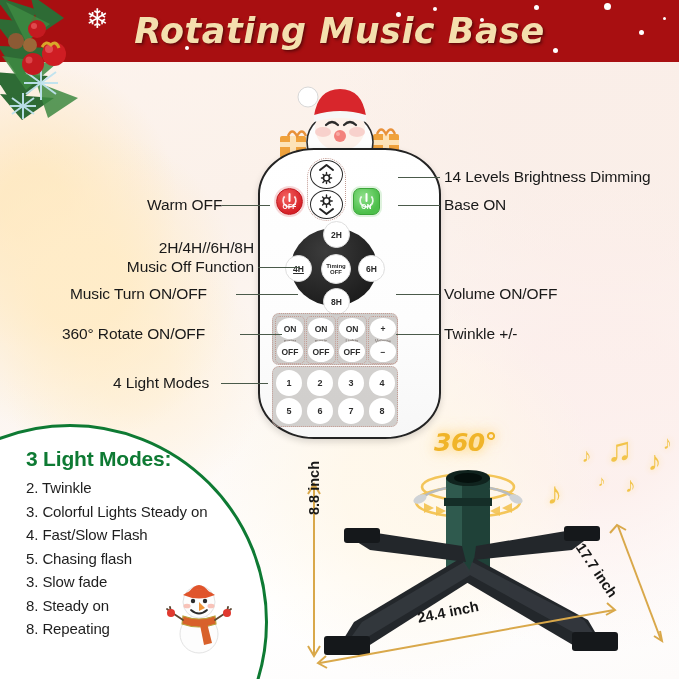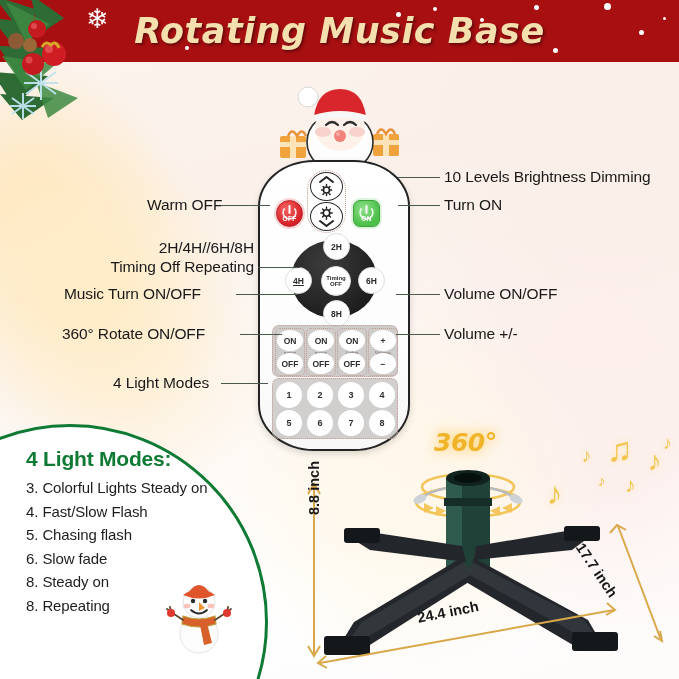--- a/index.html
+++ b/index.html
@@ -30,24 +30,25 @@
   }
   .snowdot{position:absolute;background:#fff;border-radius:50%;}
   .bannerflake{position:absolute;color:#fff;line-height:1;}
 
   
   .wreath{position:absolute;left:-8px;top:-6px;width:132px;height:128px;}
 
   
   .santa{position:absolute;left:276px;top:84px;width:128px;height:86px;}
   .remote{
-    position:absolute;left:258px;top:160px;width:148px;height:287px;
+    position:absolute;left:258px;top:148px;width:148px;height:287px;
     background:linear-gradient(180deg,#ffffff 0%,#fdfdfd 60%,#f7f7f7 100%);
     border:2.5px solid #232323;border-radius:56px/46px;
     box-shadow:0 3px 7px rgba(0,0,0,.14);
+    padding-left:31px;
   }
   .dimcapsule{
     position:absolute;left:47px;top:8px;width:37px;height:61px;
     border:1.4px dotted #c49b92;border-radius:20px;
   }
   .dimbtn{position:absolute;left:2px;width:31px;height:27px;border:1.6px solid #2b2b2b;border-radius:50%;background:#fff;}
   .dimbtn.up{top:1px;} .dimbtn.dn{top:31px;}
   .btn-off{position:absolute;left:16px;top:38px;width:25px;height:25px;border-radius:50%;
     background:radial-gradient(circle at 38% 32%,#f4635f,#d52027 70%);border:1.6px solid #c0161d;
     box-shadow:0 0 0 2px rgba(213,32,39,.18);}
@@ -266,52 +267,53 @@
       <div class="nbtn" style="left:65px;top:31px;">7</div>
       <div class="nbtn" style="left:96px;top:31px;">8</div>
     </div>
   </div>
 
   <div class="label" style="left:147px;top:196px;">Warm OFF</div>
   <div class="leader" style="left:222px;top:205px;width:48px;"></div>
 
   <div class="label two" style="left:58px;top:238px;width:196px;">
     <span>2H/4H//6H/8H</span><br>
-    <span>Timing Off Repeating</span>
+    <span>Music Off Function</span>
   </div>
   <div class="leader" style="left:258px;top:267px;width:42px;"></div>
 
-  <div class="label" style="left:64px;top:285px;">Music Turn ON/OFF</div>
+  <div class="label" style="left:70px;top:285px;">Music Turn ON/OFF</div>
   <div class="leader" style="left:236px;top:294px;width:62px;"></div>
 
   <div class="label" style="left:62px;top:325px;">360° Rotate ON/OFF</div>
   <div class="leader" style="left:240px;top:334px;width:42px;"></div>
 
   <div class="label" style="left:113px;top:374px;">4 Light Modes</div>
   <div class="leader" style="left:221px;top:383px;width:47px;"></div>
 
   <div class="leader" style="left:398px;top:177px;width:42px;"></div>
-  <div class="label" style="left:444px;top:168px;">10 Levels Brightness Dimming</div>
+  <div class="label" style="left:444px;top:168px;">14 Levels Brightness Dimming</div>
 
   <div class="leader" style="left:398px;top:205px;width:42px;"></div>
-  <div class="label" style="left:444px;top:196px;">Turn ON</div>
+  <div class="label" style="left:444px;top:196px;">Base ON</div>
 
   <div class="leader" style="left:396px;top:294px;width:44px;"></div>
   <div class="label" style="left:444px;top:285px;">Volume ON/OFF</div>
 
   <div class="leader" style="left:396px;top:334px;width:44px;"></div>
-  <div class="label" style="left:444px;top:325px;">Volume +/-</div>
+  <div class="label" style="left:444px;top:325px;">Twinkle +/-</div>
 
   <div class="modes-circle"></div>
   <div class="modes-inner">
-    <div class="modes-title">4 Light Modes:</div>
+    <div class="modes-title">3 Light Modes:</div>
+    <div class="mode-item">2. Twinkle</div>
     <div class="mode-item">3. Colorful Lights Steady on</div>
     <div class="mode-item">4. Fast/Slow Flash</div>
     <div class="mode-item">5. Chasing flash</div>
-    <div class="mode-item">6. Slow fade</div>
+    <div class="mode-item">3. Slow fade</div>
     <div class="mode-item">8. Steady on</div>
     <div class="mode-item">8. Repeating</div>
   </div>
 
   <svg class="snowman" viewBox="0 0 72 86">
     <circle cx="36" cy="66" r="19" fill="#fdfdfd" stroke="#e3e3e3" stroke-width="1"></circle>
     <circle cx="36" cy="34" r="16" fill="#fdfdfd" stroke="#e3e3e3" stroke-width="1"></circle>
     <path d="M20 27 q16 -12 32 0 q-16 7 -32 0z" fill="#e0542b"></path>
     <path d="M26 24 q10 -14 20 0 q-10 -5 -20 0z" fill="#e0542b"></path>
     <circle cx="30" cy="33" r="2.2" fill="#2b2b2b"></circle>

